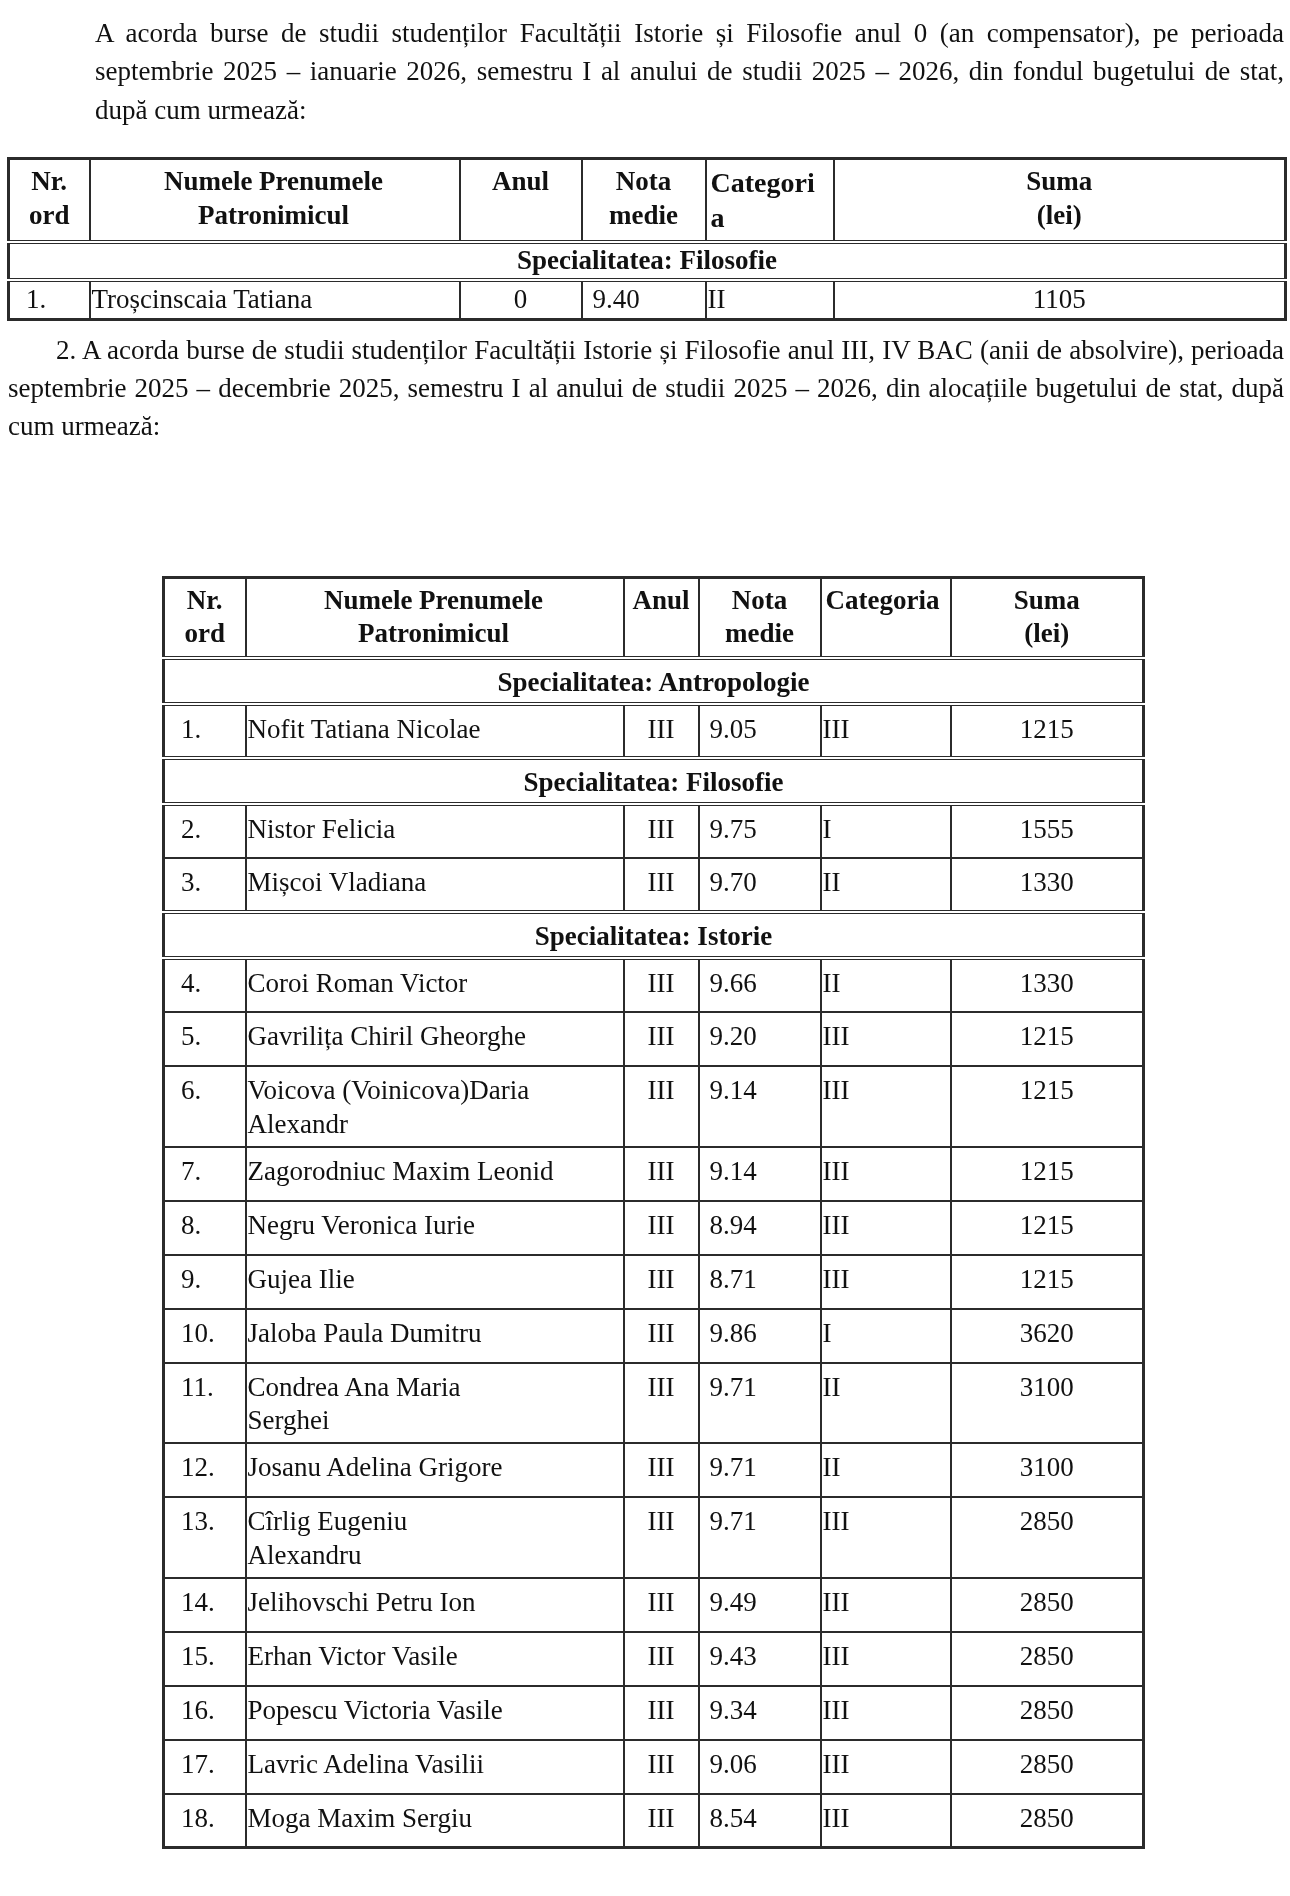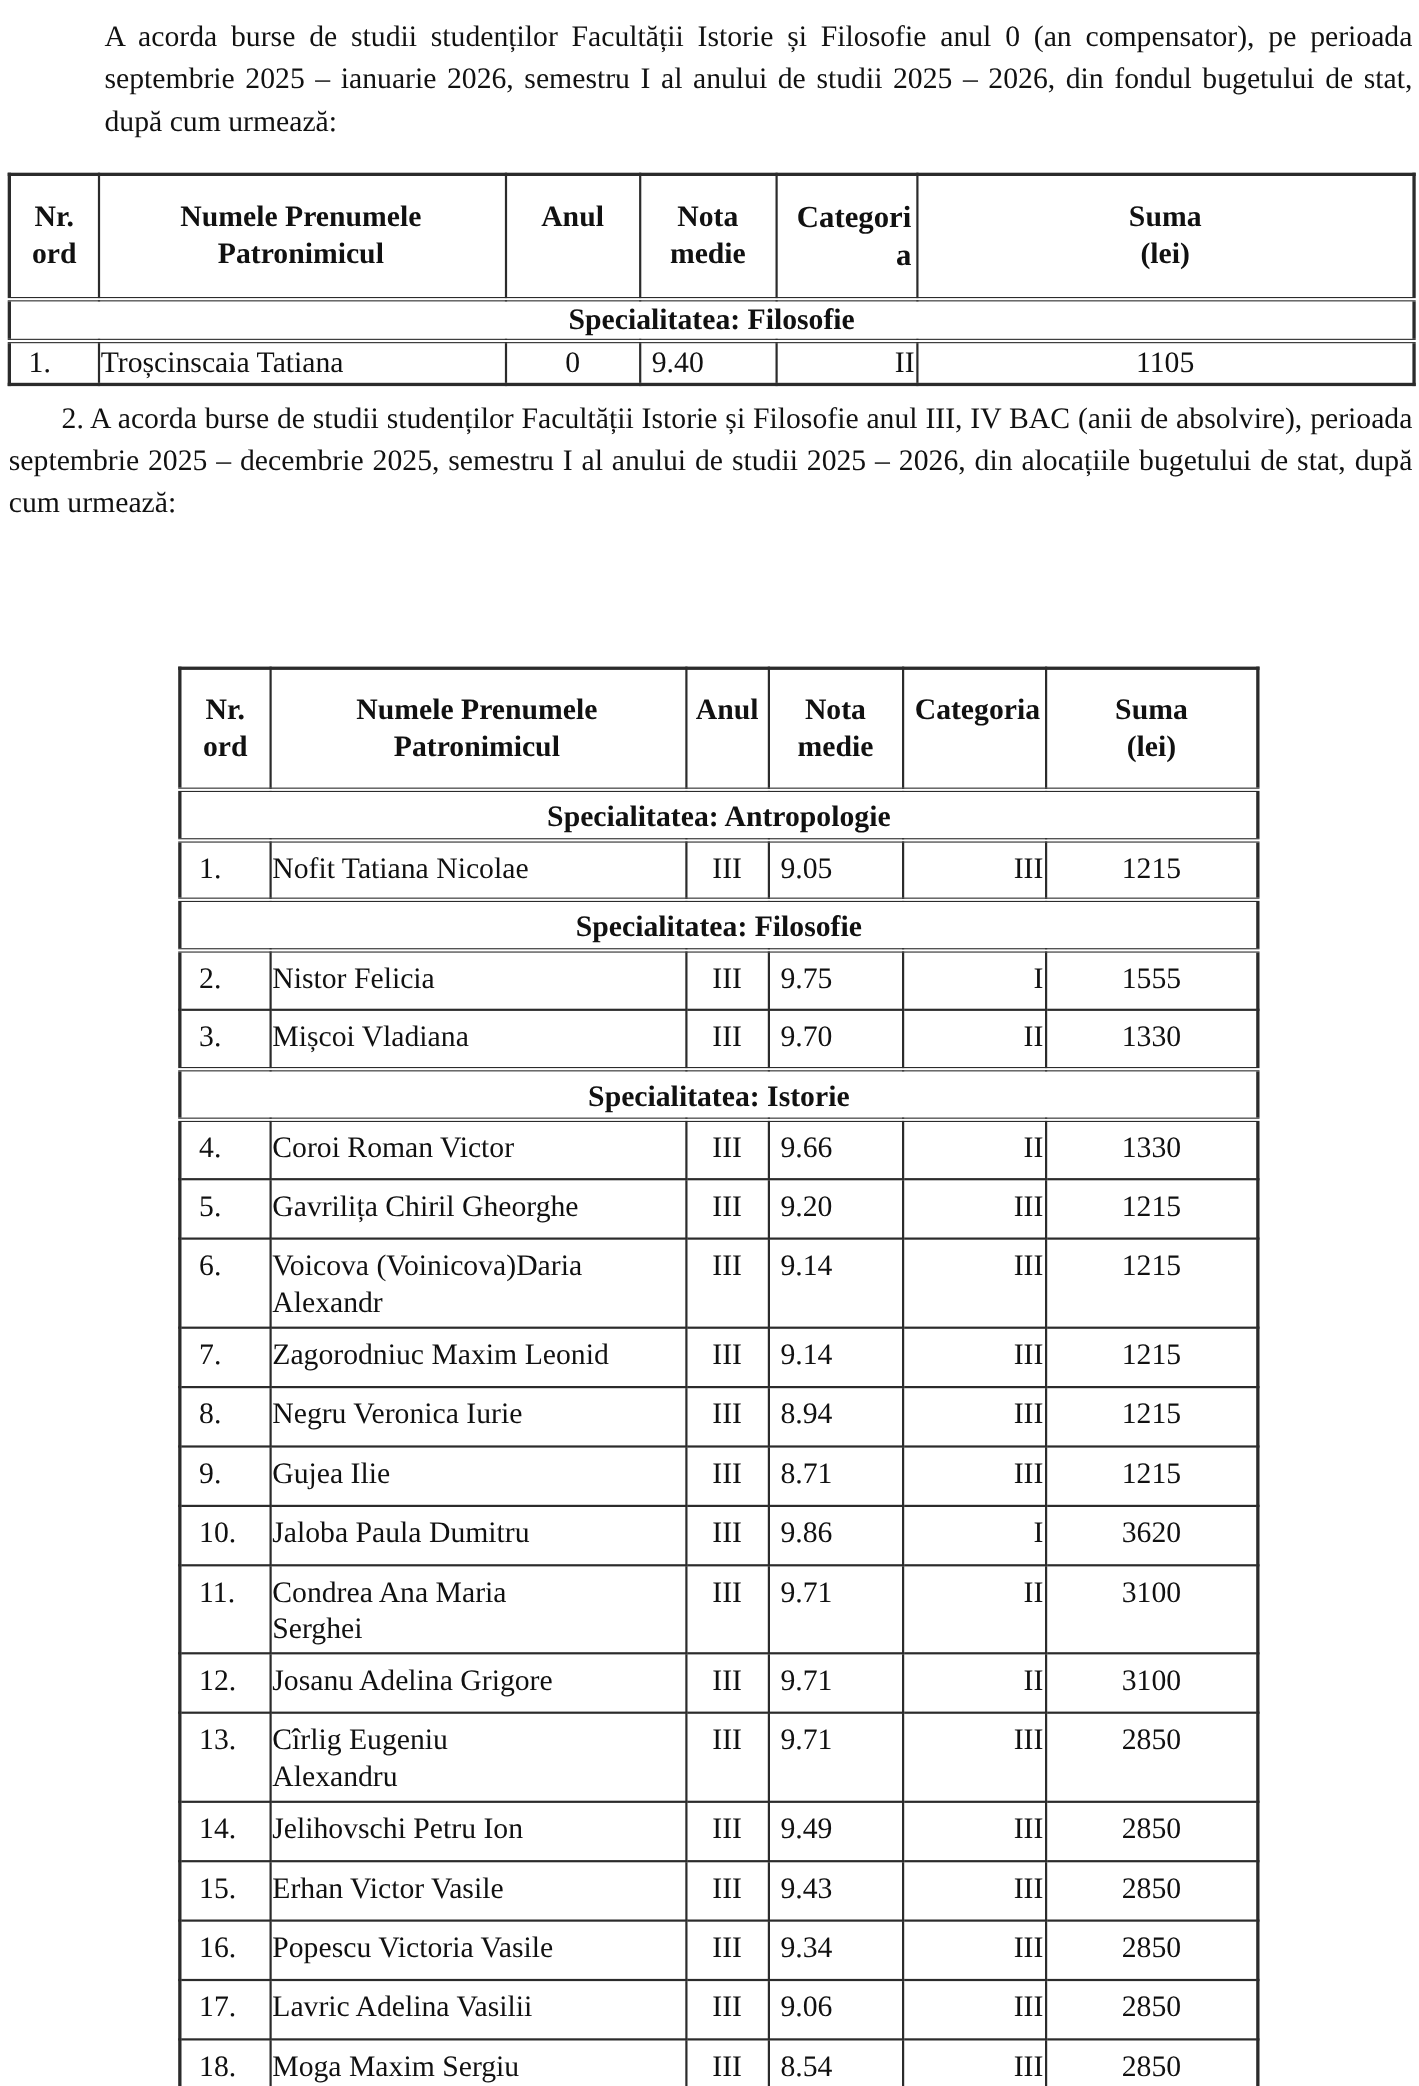--- a/index.html
+++ b/index.html
@@ -39,36 +39,36 @@
     border: 2px solid #2b2b2b;
     white-space: pre-line;
     overflow: hidden;
     vertical-align: top;
     font-size: 27px;
     color: #111111;
   }
   th {
     font-weight: bold;
     text-align: center;
-    padding: 20px 4px;
+    padding: 5px 4px;
     line-height: 1.25;
   }
   .spec-row td {
     font-weight: bold;
     text-align: center;
     padding-top: 4px;
     border-top: 4px double #2b2b2b;
     border-bottom: 4px double #2b2b2b;
   }
   .data-row td { line-height: 1.25; }
   .col-0 { text-align: left; padding-left: 16px; padding-right: 4px; }
   .col-1 { text-align: left; padding-right: 6px; }
   .col-2 { text-align: center; border-radius: 18px; }
   .col-3 { text-align: left; padding-left: 10px; padding-right: 4px; }
-  .col-4 { text-align: right; border-radius: 12px; }
+  .col-4 { text-align: left; border-radius: 12px; }
   .col-5 { text-align: center; }
   th.col-0, th.col-1, th.col-3 { text-align: center; padding-left: 4px; }
 
   
   #table1 {
     margin: 28px 0 0 7px;
     width: 1277px;
   }
   #table1 .header-row { height: 62px; }
   #table1 .spec-row   { height: 38px; }

